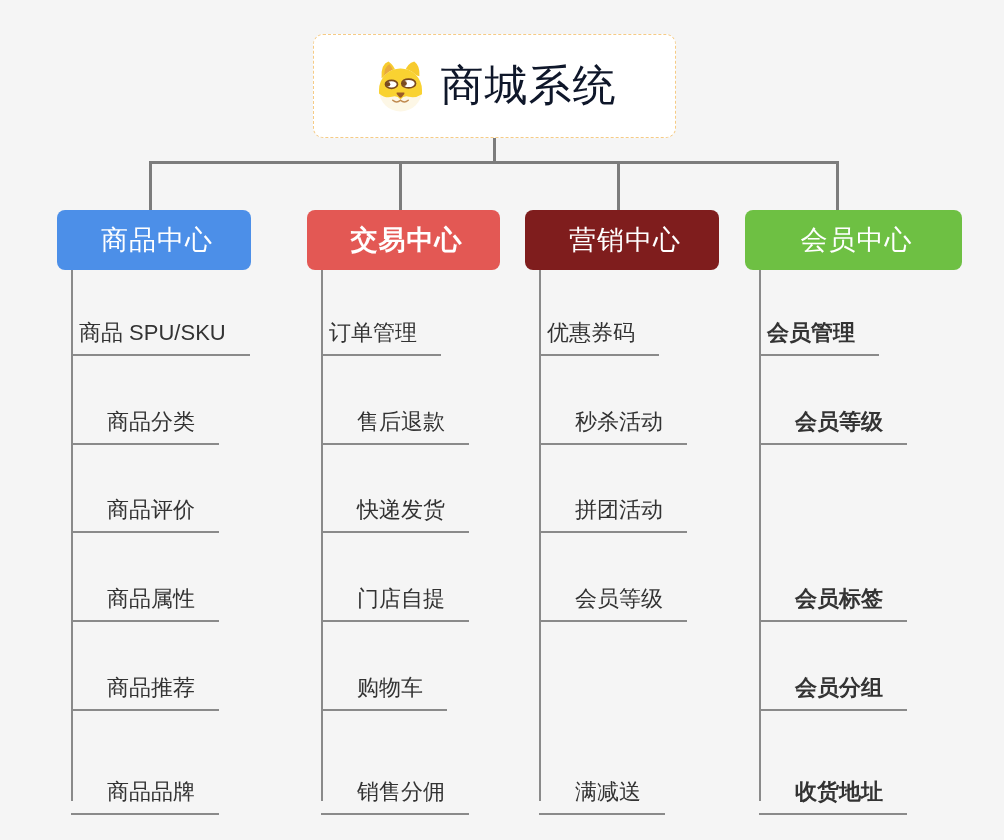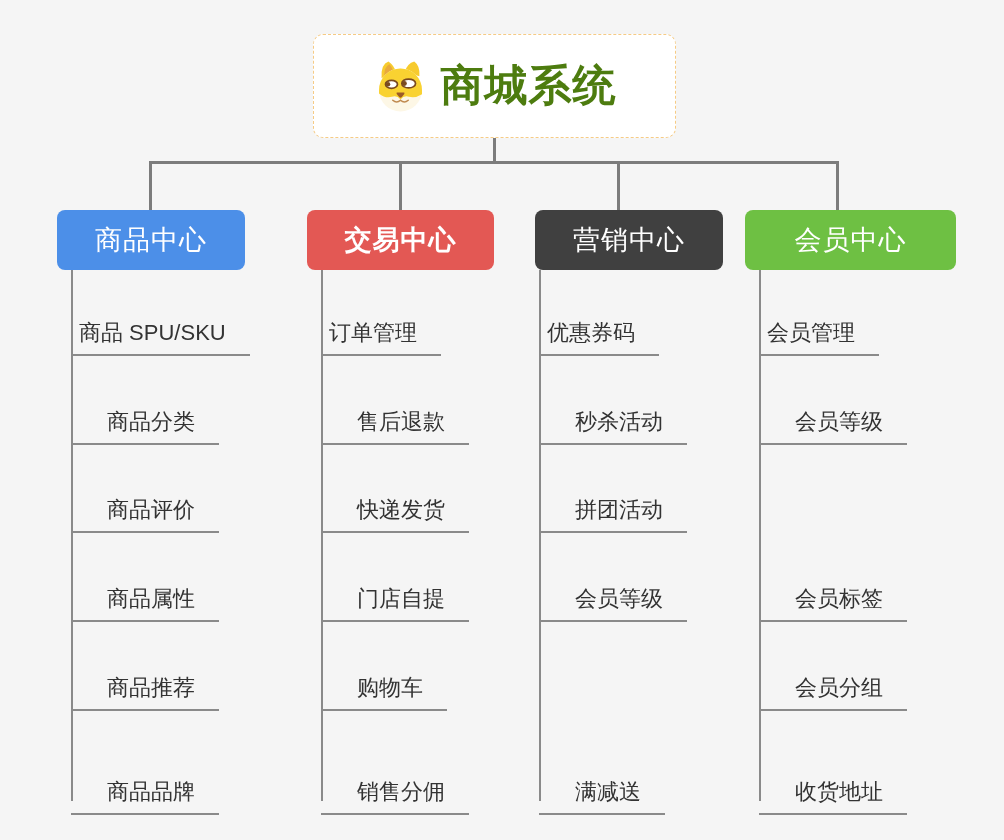--- a/index.html
+++ b/index.html
@@ -42,38 +42,39 @@
   
   .branch{
     position:absolute;top:210px;height:60px;
     border-radius:8px;
     display:flex;align-items:center;justify-content:center;
     color:#ffffff;
     font-size:27px;
     font-weight:500;
     letter-spacing:1px;
     cursor:default;
+    padding-left:6px;
   }
   .branch-1{left:57px;width:188px;}
   .branch-2{left:307px;width:187px;}
   .branch-3{left:525px;width:188px;}
   .branch-4{left:745px;width:211px;}
 
   
   .leaf{
     position:absolute;
     display:inline-block;
     white-space:nowrap;
     font-size:22px;
     line-height:30px;
     color:#333333;
     padding:0 24px 6px 36px;
     border-bottom:2px solid #8a8a8a;
   }
-  .cx-1{left:71px;} .cx-2{left:321px;font-family:Liberation Serif, serif;} .cx-3{left:539px;} .cx-4{left:759px;}
+  .cx-1{left:71px;} .cx-2{left:321px;font-family:Liberation Serif, serif;} .cx-3{left:539px;} .cx-4{left:759px;font-weight:bold;}
   .r0{top:318px;padding-left:8px;} .r1{top:407px;} .r2{top:495px;}
   .r3{top:584px;} .r4{top:673px;} .r5{top:761px;margin-top:16px;}
 </style>
 </head>
 <body>
 
 <div class="stage">
 
   <div class="line v-root"></div>
   <div class="line rail"></div>
@@ -99,30 +100,30 @@
 
       <ellipse cx="21.5" cy="29.5" rx="7" ry="4.6" fill="#ffffff" stroke="#7a4a1f" stroke-width="2"></ellipse>
       <circle cx="17.5" cy="29.5" r="2.6" fill="#7a4a1f"></circle>
       <ellipse cx="41.5" cy="28.5" rx="8" ry="5.2" fill="#ffffff" stroke="#7a4a1f" stroke-width="2"></ellipse>
       <circle cx="36.5" cy="28.5" r="2.9" fill="#7a4a1f"></circle>
 
       <path d="M28.2 39 L35.8 39 Q37.2 39 36.4 40.6 L33.6 44.2 Q32 46 30.4 44.2 L27.6 40.6 Q26.8 39 28.2 39 Z" fill="#9c5a28"></path>
 
       <path d="M23 48 Q27.5 52 32 48 Q36.5 52 41 48" fill="none" stroke="#c08a50" stroke-width="1.8" stroke-linecap="round"></path>
     </svg>
-    <span class="root-title" style="color: #4d7c0f; font-weight: bold;">商城系统</span>
+    <span class="root-title" style="color: #0f172a;">商城系统</span>
   </div>
 
   <div class="branch branch-1" style="background-color: rgb(76, 143, 232);">
     <span>商品中心</span>
   </div>
   <div class="branch branch-2" style="background-color: rgb(227, 88, 84); font-weight: bold;">
     <span>交易中心</span>
   </div>
-  <div class="branch branch-3" style="background-color: #404040; margin-left: 10px;">
+  <div class="branch branch-3" style="background-color: #7f1d1d;">
     <span>营销中心</span>
   </div>
   <div class="branch branch-4" style="background-color: rgb(110, 192, 67);">
     <span>会员中心</span>
   </div>
 
   <div class="leaf cx-1 r0">商品 SPU/SKU</div>
   <div class="leaf cx-1 r1">商品分类</div>
   <div class="leaf cx-1 r2">商品评价</div>
   <div class="leaf cx-1 r3">商品属性</div>

